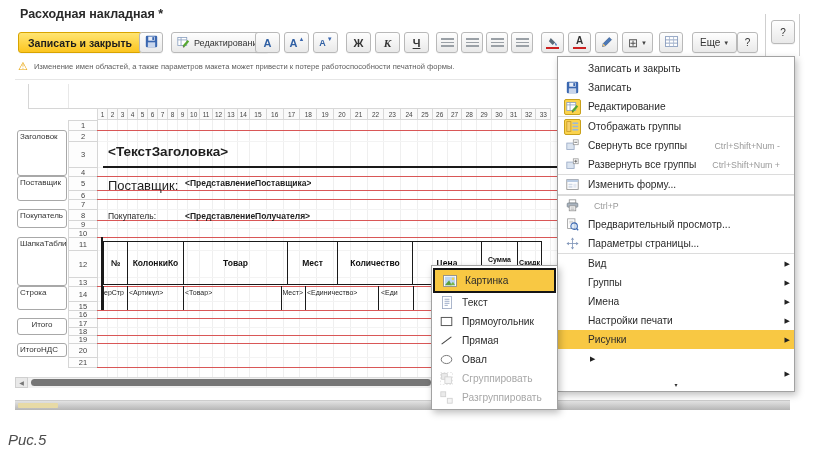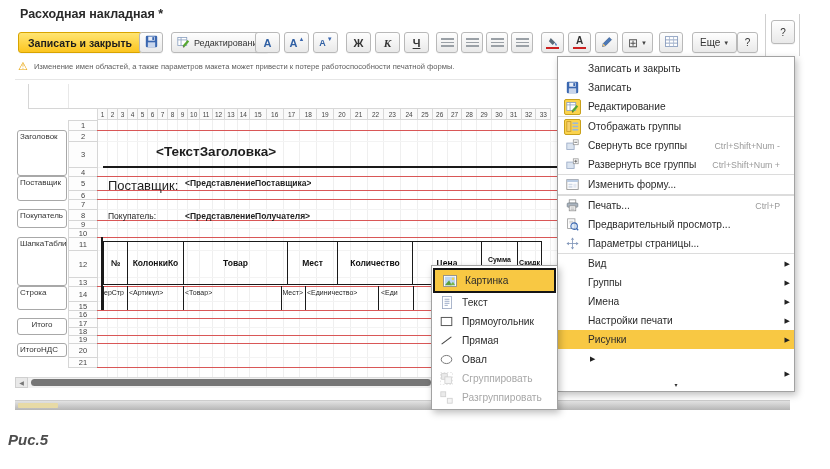--- a/index.html
+++ b/index.html
@@ -43,21 +43,21 @@
   .sheettext{z-index:6;white-space:nowrap;overflow:hidden;color:#1e1e1e;}
   .thcell{border:1px solid #1a1a1a;display:flex;align-items:center;justify-content:center;text-align:center;
           font-weight:bold;font-size:8.5px;color:#111;z-index:5;white-space:pre-line;overflow:hidden;line-height:1.05;}
   .hscroll{left:0;width:775px;top:293px;height:11px;background:#f1f1f1;border-top:1px solid #dcdcdc;z-index:7;}
   .hs-arrow{left:0;top:293px;width:13px;height:11px;border:1px solid #cfcfcf;background:#e9e9e9;display:flex;
             align-items:center;justify-content:center;font-size:6px;color:#777;z-index:8;}
   .hs-thumb{left:16px;top:295px;width:400px;height:7px;border-radius:4px;background:#767676;z-index:8;}
   .statusbar{position:absolute;left:15px;top:400px;width:775px;height:9px;
              background:linear-gradient(#e3e3e3,#b6b6b6);border-top:1px solid #cdcdcd;z-index:9;}
   .statuschip{position:absolute;left:3px;top:2px;width:40px;height:5px;background:#e7daa6;border-radius:1px;}
-  .fig-caption{position:absolute;left:8px;top:431px;font-size:15px;font-style:italic;color:#4d4d4d;font-weight:bold;}
+  .fig-caption{position:absolute;left:8px;top:431px;font-size:15px;font-style:italic;color:#4d4d4d;}
 
   
   .menu{position:absolute;background:#fff;border:1px solid #a2a2a2;box-shadow:2px 3px 7px rgba(0,0,0,0.25);
         padding:2px 0;box-sizing:border-box;}
   #ctxmenu{left:557px;top:56px;width:238px;z-index:50;}
   #submenu{left:431px;top:265px;width:127px;z-index:52;}
   .mi{height:19px;display:flex;align-items:center;padding:0 4px 0 6px;position:relative;font-size:10.2px;color:#2b2b2b;}
   .mi-icon{width:17px;height:16px;margin-right:7px;display:flex;align-items:center;justify-content:center;flex:none;}
   .ic-hl{background:#fbd34d;border:1px solid #c9a11c;border-radius:2px;box-sizing:border-box;}
   .mi-label{flex:1;white-space:nowrap;overflow:hidden;}
@@ -294,21 +294,21 @@
       <div class="abs gridh" style="left: 82px; top: 273px; width: 693px;"></div>
       <div class="abs numcell" style="left: 53px; top: 273px; width: 30px; height: 11px;">21</div>
       <div class="abs redline" style="left: 82px; top: 283px; width: 693px;"></div>
       <div class="abs arealabel" style="top: 46px; height: 46px;">Заголовок</div>
       <div class="abs arealabel" style="top: 92px; height: 25px;">Поставщик</div>
       <div class="abs arealabel" style="top: 125px; height: 19px;">Покупатель</div>
       <div class="abs arealabel" style="top: 153px; height: 49px;">ШапкаТабли</div>
       <div class="abs arealabel" style="top: 202px; height: 24px;">Строка</div>
       <div class="abs arealabel" style="top: 234px; height: 17px; text-align: center;">Итого</div>
       <div class="abs arealabel" style="top: 259px; height: 14px;">ИтогоНДС</div>
-      <div class="abs sheettext" style="left: 93px; top: 60px; font-weight: bold; font-size: 13.5px; margin-left: 48px;">&lt;ТекстЗаголовка&gt;</div>
+      <div class="abs sheettext" style="left: 93px; top: 60px; font-weight: bold; font-size: 13.5px;">&lt;ТекстЗаголовка&gt;</div>
       <div class="abs blk" style="left: 88px; top: 82px; width: 454px; height: 2px;"></div>
       <div class="abs sheettext" style="left: 93px; top: 94px; font-size: 13px;">Поставщик:</div>
       <div class="abs sheettext" style="left: 170px; top: 94px; font-size: 8.5px; font-weight: bold;">&lt;ПредставлениеПоставщика&gt;</div>
       <div class="abs sheettext" style="left: 93px; top: 127px; font-size: 8.5px;">Покупатель:</div>
       <div class="abs sheettext" style="left: 170px; top: 127px; font-size: 8.5px; font-weight: bold;">&lt;ПредставлениеПолучателя&gt;</div>
       <div class="abs thcell" style="left: 88px; top: 157px; width: 25px; height: 44px;">№</div>
       <div class="abs thcell" style="left: 112px; top: 157px; width: 57px; height: 44px;">КолонкиКо</div>
       <div class="abs thcell" style="left: 168px; top: 157px; width: 105px; height: 44px;">Товар</div>
       <div class="abs thcell" style="left: 272px; top: 157px; width: 51px; height: 44px;">Мест</div>
       <div class="abs thcell" style="left: 322px; top: 157px; width: 76px; height: 44px;">Количество</div>
@@ -423,21 +423,20 @@
       <div class="mi">
         <div class="mi-icon">
           <svg width="13" height="13" viewBox="0 0 16 16">
             <rect x="4" y="1" width="8" height="4" fill="#fff" stroke="#909090"></rect>
             <rect x="1.5" y="5" width="13" height="5" rx="1" fill="#aab4bf" stroke="#7d8791"></rect>
             <rect x="4" y="8.5" width="8" height="6" fill="#fff" stroke="#909090"></rect>
             <line x1="5.5" y1="11" x2="10.5" y2="11" stroke="#aaa"></line>
             <line x1="5.5" y1="12.7" x2="10.5" y2="12.7" stroke="#aaa"></line>
           </svg>
         </div>
-        <div class="mi-label">Печать...</div>
         <div class="mi-short">Ctrl+P</div>
       </div>
       <div class="mi">
         <div class="mi-icon">
           <svg width="13" height="13" viewBox="0 0 16 16">
             <rect x="2" y="1" width="9" height="12" fill="#fff" stroke="#999"></rect>
             <line x1="4" y1="4" x2="9" y2="4" stroke="#bbb"></line>
             <line x1="4" y1="6" x2="9" y2="6" stroke="#bbb"></line>
             <circle cx="10" cy="10" r="4" fill="rgba(190,215,245,0.5)" stroke="#3a67b0" stroke-width="1.3"></circle>
             <line x1="13" y1="13" x2="15" y2="15" stroke="#3a67b0" stroke-width="1.6"></line>

